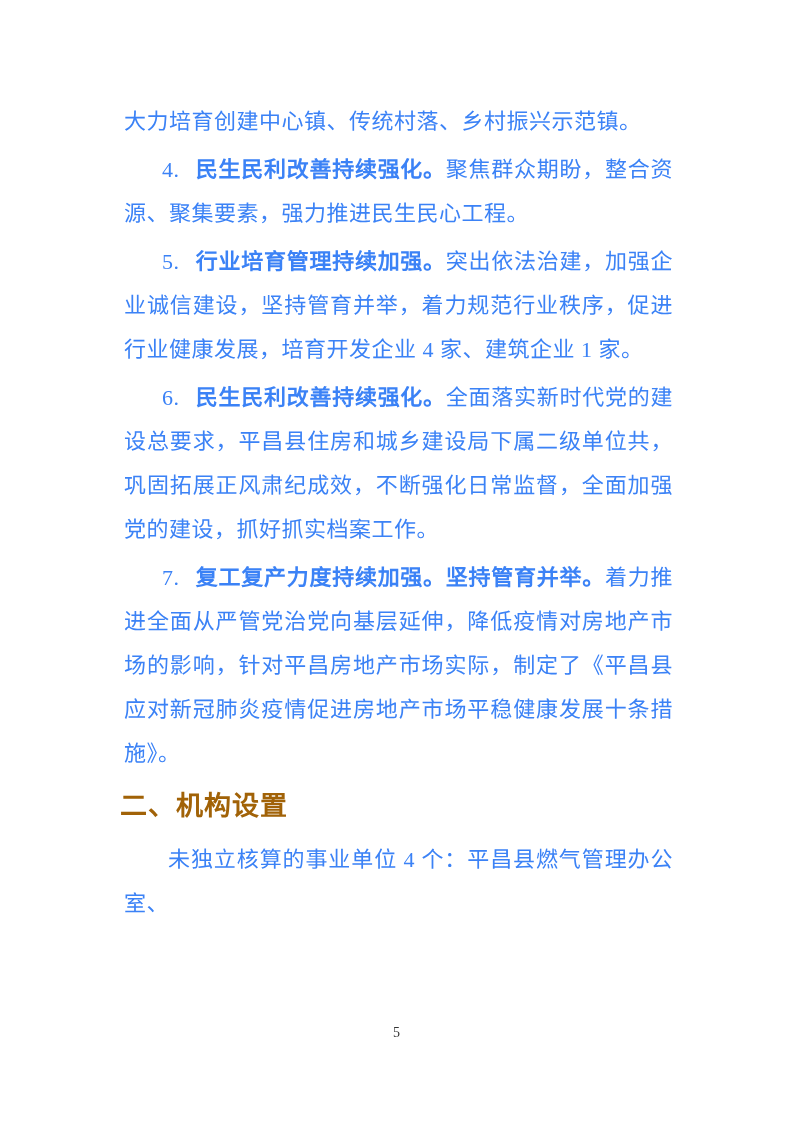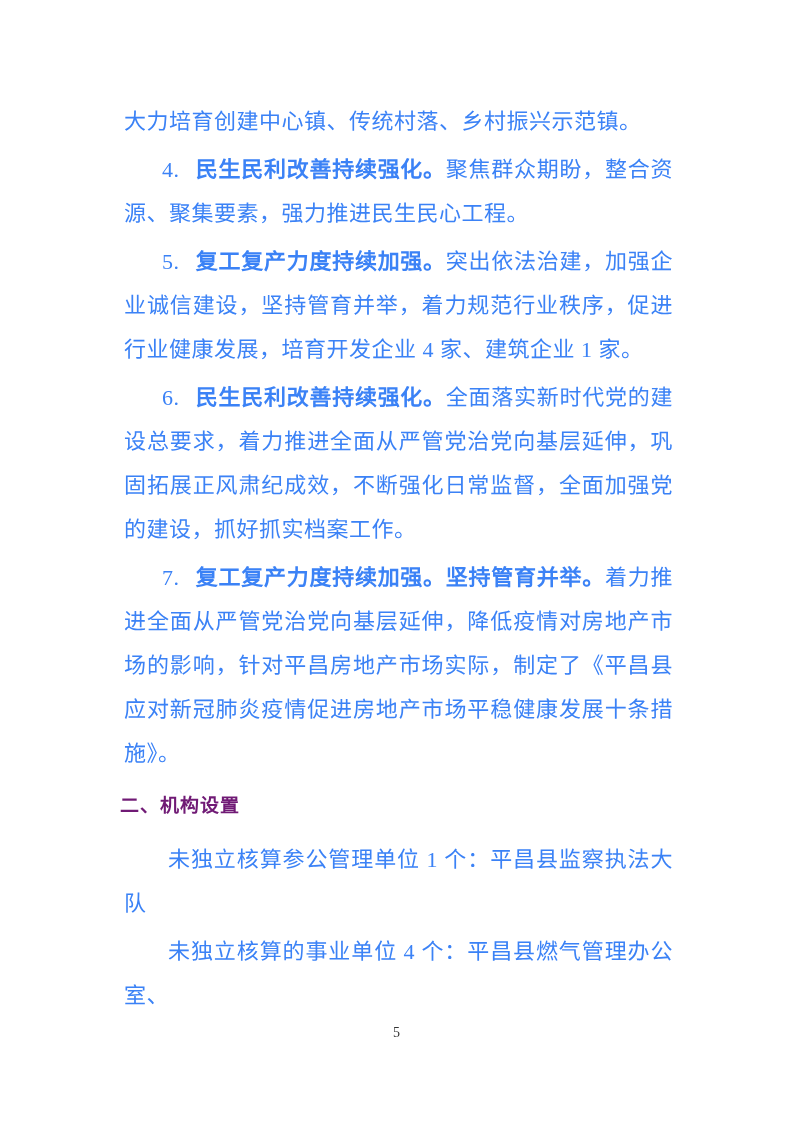--- a/index.html
+++ b/index.html
@@ -44,24 +44,24 @@
     margin-right: 16px;
   }
   .ititle {
     font-weight: bold;
   }
   .heading {
     margin: 8px 0 10px 0;
     padding: 0;
     font-family: "Liberation Sans", "DejaVu Sans", sans-serif;
     font-weight: 600;
-    font-size: 19px;
+    font-size: 27px;
     line-height: 44px;
     letter-spacing: 1px;
-    color: #701a75;
+    color: #a16207;
     text-align: left;
   }
   .footer {
     position: absolute;
     left: 0;
     top: 1024px;
     width: 793px;
     text-align: center;
     font-size: 14px;
     line-height: 18px;
@@ -72,29 +72,28 @@
 </head>
 <body>
 
 <div class="page">
   <div class="content">
 
     <p class="para cont">大力培育创建中心镇、传统村落、乡村振兴示范镇。</p>
 
     <p class="para item"><span class="num">4.</span><span class="ititle">民生民利改善持续强化。</span><span>聚焦群众期盼，整合资源、聚集要素，强力推进民生民心工程。</span></p>
 
-    <p class="para item"><span class="num">5.</span><span class="ititle">复工复产力度持续加强。</span><span>突出依法治建，加强企业诚信建设，坚持管育并举，着力规范行业秩序，促进行业健康发展，培育开发企业 4 家、建筑企业 1 家。</span></p>
+    <p class="para item"><span class="num">5.</span><span class="ititle">行业培育管理持续加强。</span><span>突出依法治建，加强企业诚信建设，坚持管育并举，着力规范行业秩序，促进行业健康发展，培育开发企业 4 家、建筑企业 1 家。</span></p>
 
-    <p class="para item"><span class="num">6.</span><span class="ititle">民生民利改善持续强化。</span><span>全面落实新时代党的建设总要求，着力推进全面从严管党治党向基层延伸，巩固拓展正风肃纪成效，不断强化日常监督，全面加强党的建设，抓好抓实档案工作。</span></p>
+    <p class="para item"><span class="num">6.</span><span class="ititle">民生民利改善持续强化。</span><span>全面落实新时代党的建设总要求，平昌县住房和城乡建设局下属二级单位共，巩固拓展正风肃纪成效，不断强化日常监督，全面加强党的建设，抓好抓实档案工作。</span></p>
 
     <p class="para item"><span class="num">7.</span><span class="ititle">复工复产力度持续加强。坚持管育并举。</span><span>着力推进全面从严管党治党向基层延伸，降低疫情对房地产市场的影响，针对平昌房地产市场实际，制定了《平昌县应对新冠肺炎疫情促进房地产市场平稳健康发展十条措施》。</span></p>
 
     <h2 class="heading">二、机构设置</h2>
 
 
-    <p class="para indent">未独立核算参公管理单位 1 个：平昌县监察执法大队</p>
 
     <p class="para indent">未独立核算的事业单位 4 个：平昌县燃气管理办公室、</p>
 
   </div>
 
   <div class="footer">5</div>
 </div>
 
 </body></html>

